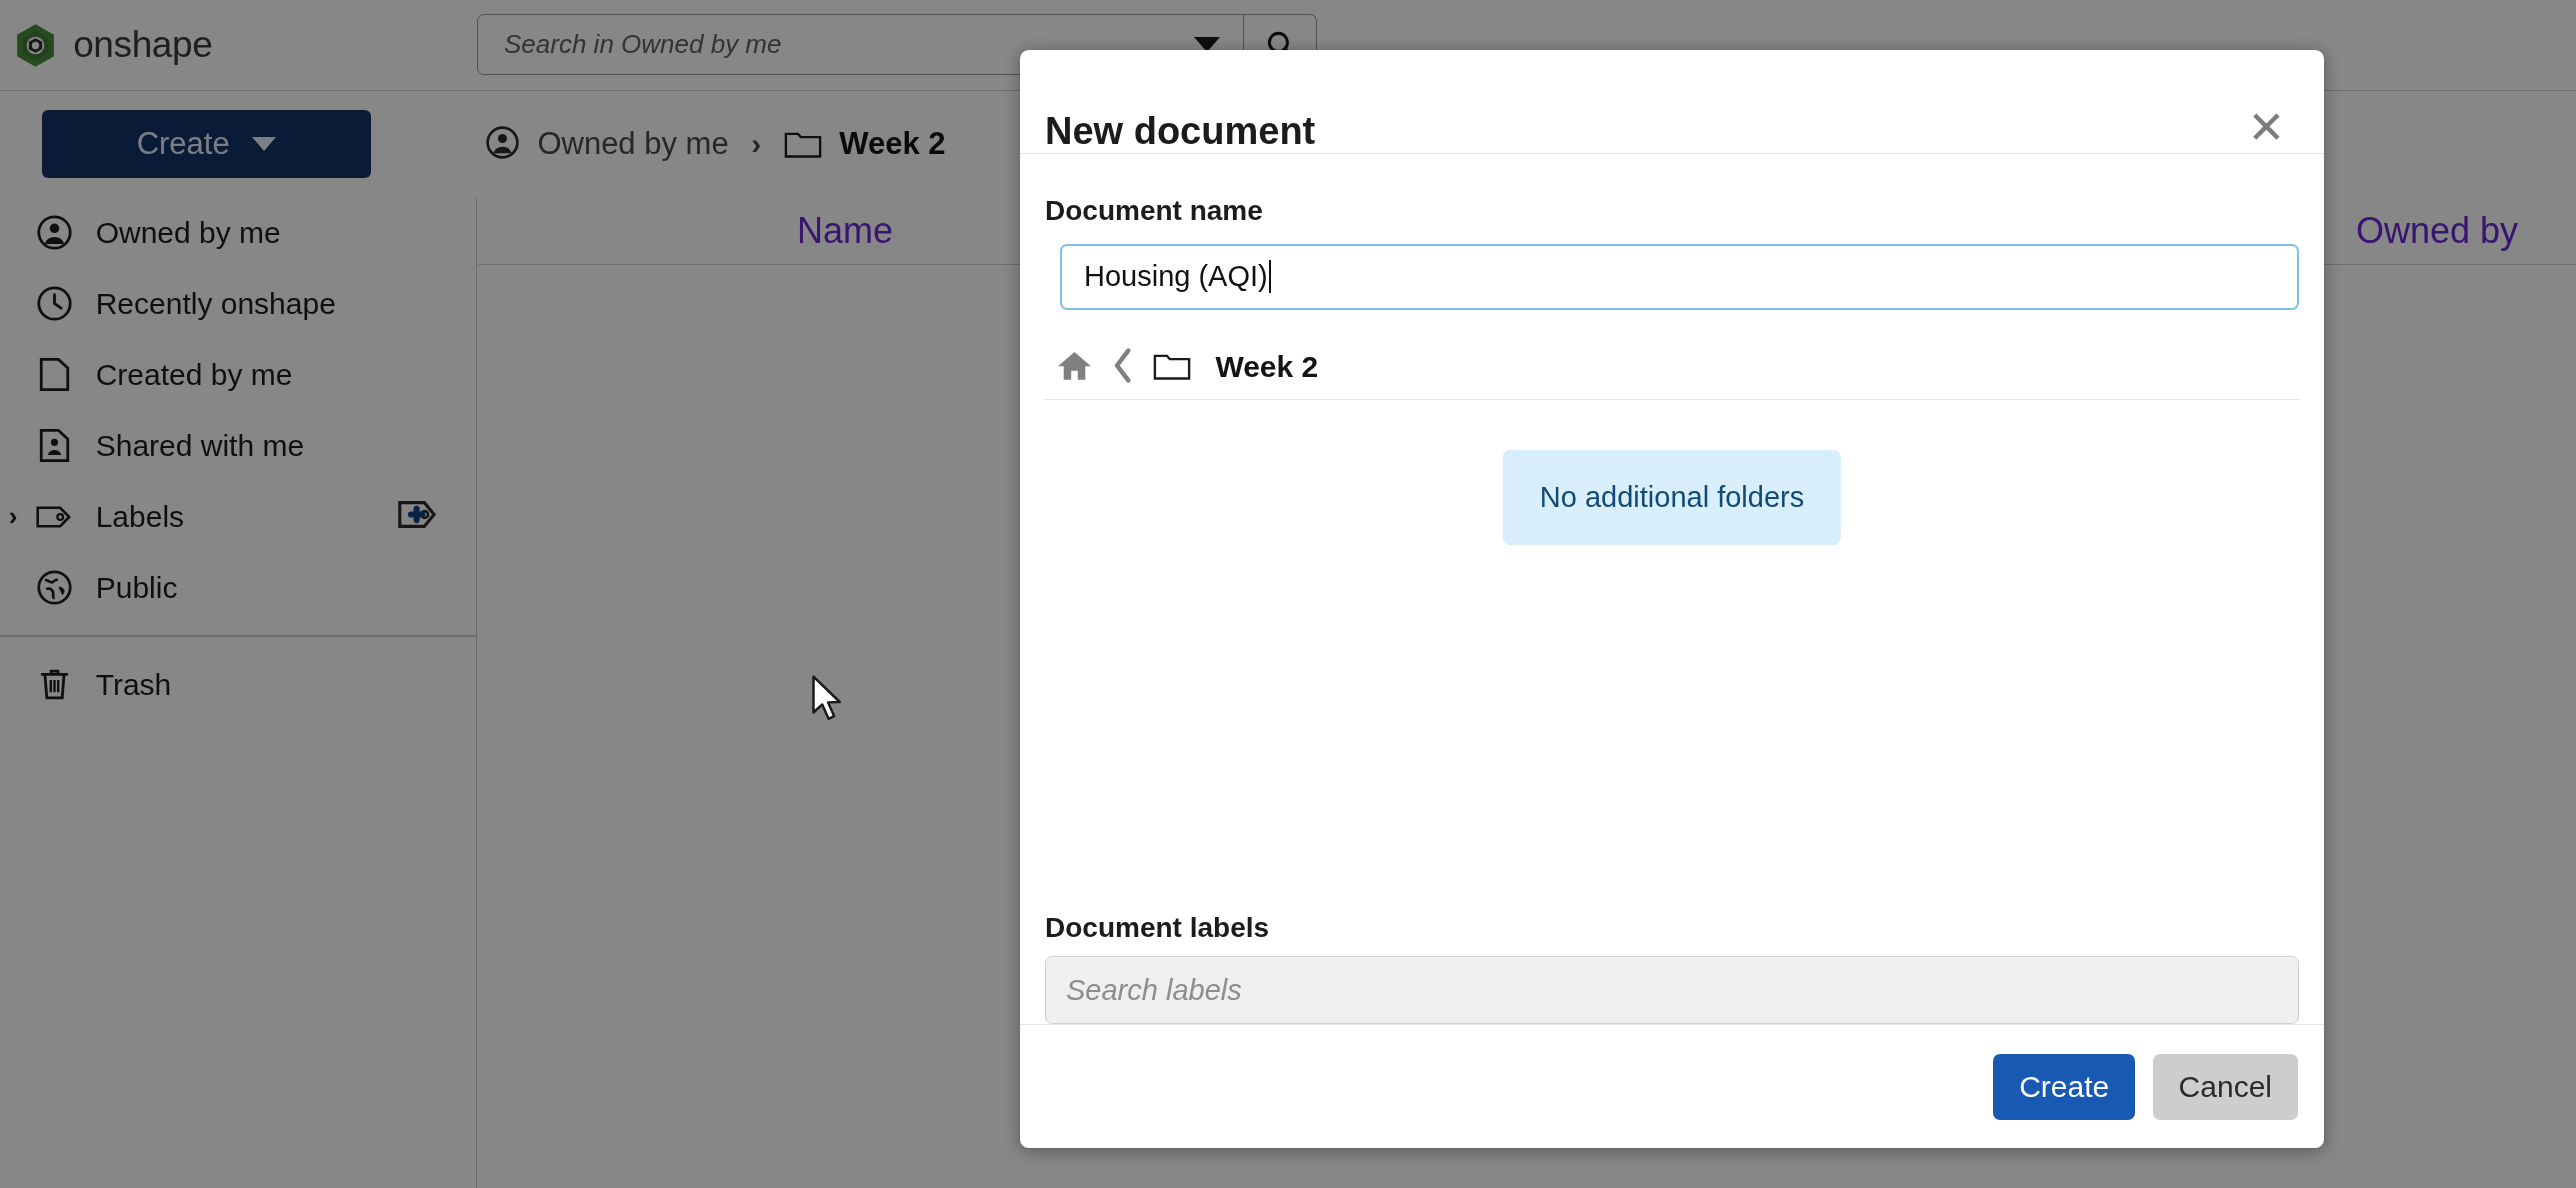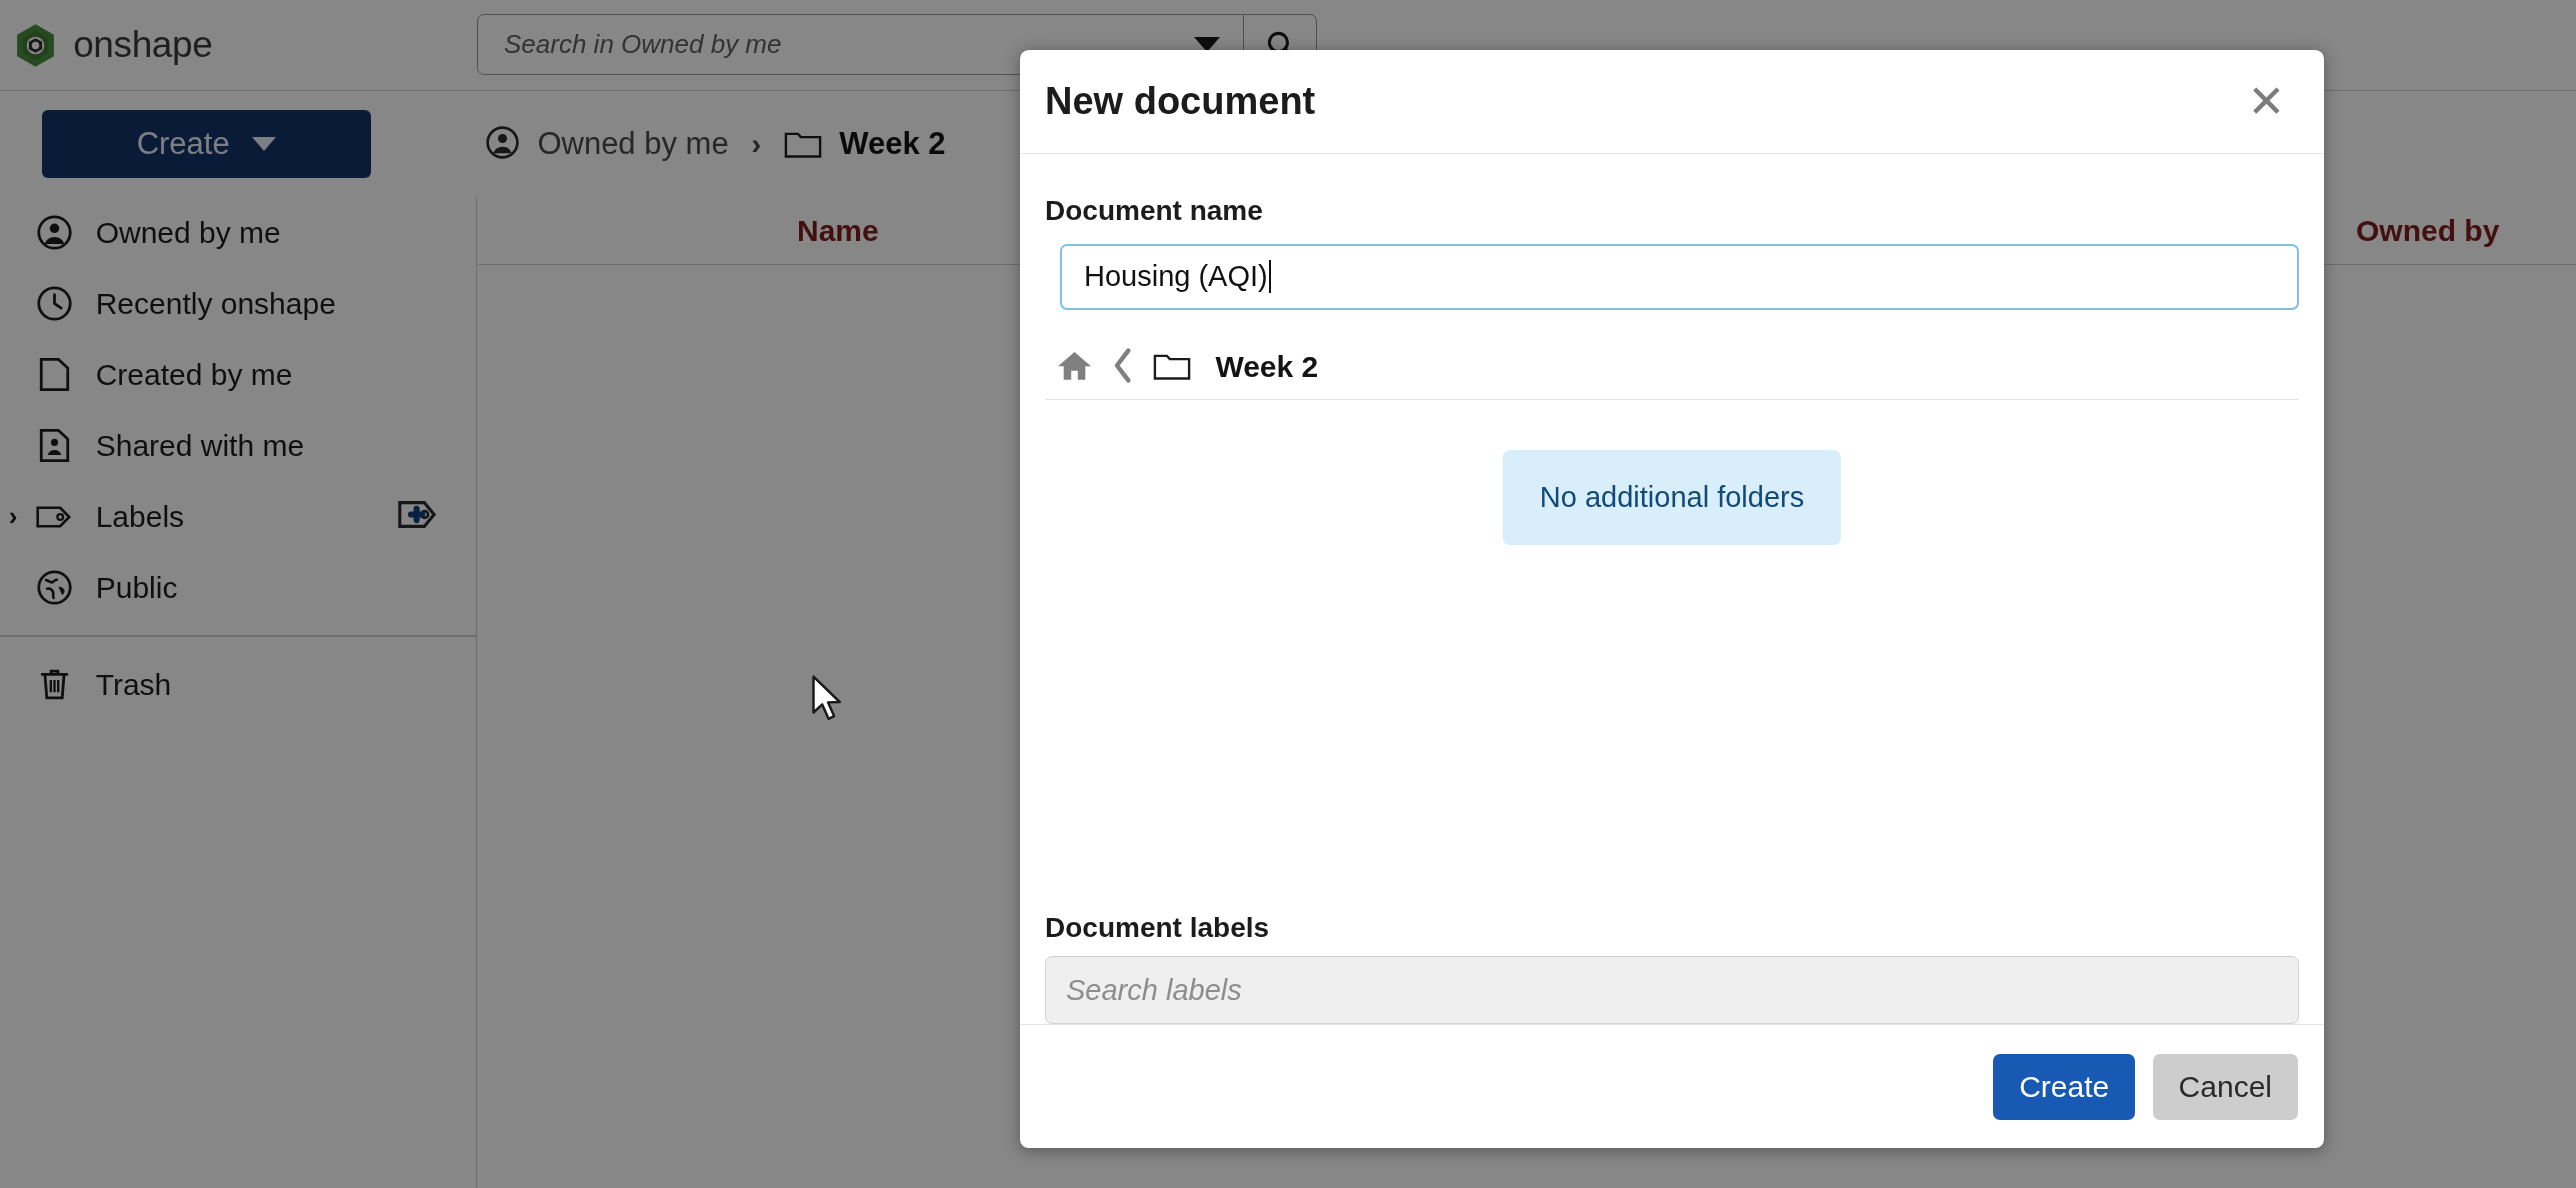--- a/index.html
+++ b/index.html
@@ -97,21 +97,21 @@
   
   .content {
     position: absolute; left: 478px; top: 197px;
     width: 2098px; height: 992px; background: #ffffff;
   }
   .colhead {
     position: relative; height: 68px; border-bottom: 1.7px solid #cfcfcf;
   }
   .colhead .h {
     position: absolute; top: 50%; transform: translateY(-50%);
-    font-size: 30px; font-weight: bold; color: #7f1d1d;
+    font-size: 36px; font-weight: normal; color: #6d28d9;
   }
   .h-name { left: 319px; }
   .h-owned { left: 1878px; }
 
   
   .annot {
     position: absolute; left: 603px; top: 609px; width: 340px; height: 258px;
     border: 5.2px solid #fe0000;
   }
   .annot-label {
@@ -126,21 +126,21 @@
   }
 
   
   .modal {
     position: absolute; left: 1020px; top: 50px;
     width: 1304px; height: 1098px; background: #ffffff;
     border-radius: 8.7px; box-shadow: 0 2.6px 15.7px rgba(0,0,0,0.35);
     display: flex; flex-direction: column;
   }
   .modal-head {
-    height: 107px; display: flex; align-items: center;
+    height: 107px; display: flex; align-items: flex-end;
     border-bottom: 1.7px solid #e3e3e3; padding: 0 30px 0 25px;
   }
   .modal-title { font-size: 38px; font-weight: bold; color: #1c1c1c; }
   .modal-close {
     margin-left: auto; font-size: 45px; color: #7c7c7c;
     line-height: 1; font-weight: 300; padding: 3.5px 8.7px;
   }
   .modal-body { flex: 1; padding: 0 25px; position: relative; }
 
   .field-label {

